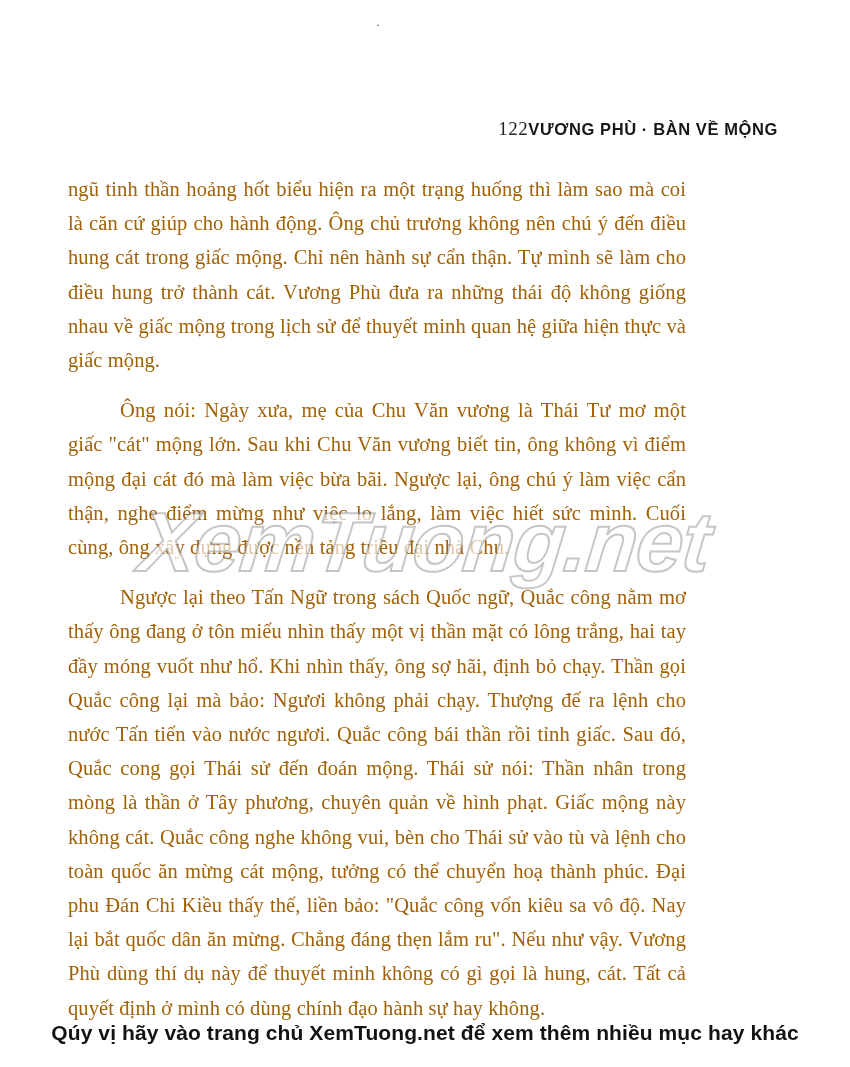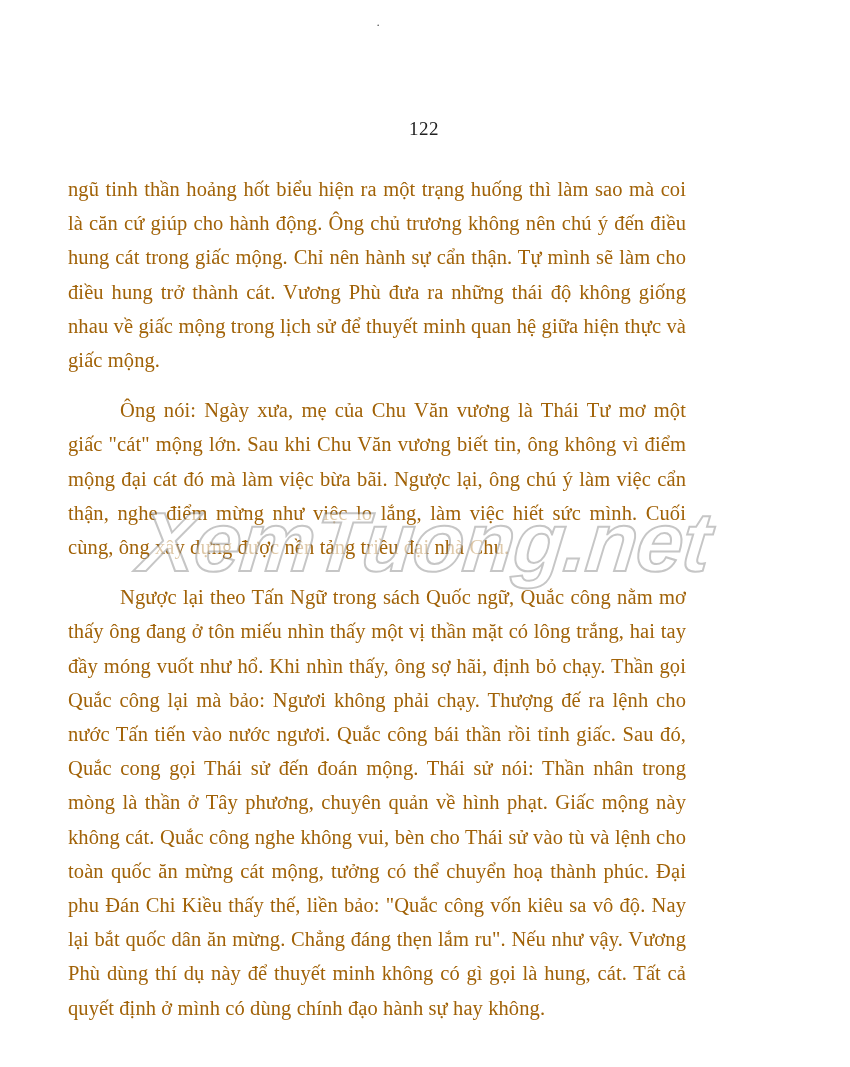--- a/index.html
+++ b/index.html
@@ -35,21 +35,21 @@
 
   
   .running-head {
     position: absolute;
     top: 118px;
     left: 68px;
     right: 70px;
     height: 22px;
     display: flex;
     align-items: baseline;
-    justify-content: center;
+    justify-content: flex-end;
   }
   .folio {
     font-family: "Liberation Serif", serif;
     font-size: 19px;
     letter-spacing: 0.5px;
     color: #222;
   }
   .head-title {
     font-family: "Liberation Sans", sans-serif;
     font-size: 16.5px;
@@ -128,26 +128,30 @@
 </style>
 </head>
 <body>
 
 <div class="page">
 
   <div class="top-mark">·</div>
 
   <div class="running-head">
     <div class="folio">122</div>
+    <div class="head-title">VƯƠNG PHÙ · BÀN VỀ MỘNG</div>
   </div>
 
   <div class="body-text">
     <p>ngũ tinh thần hoảng hốt biểu hiện ra một trạng huống thì làm sao mà coi là căn cứ giúp cho hành động. Ông chủ trương không nên chú ý đến điều hung cát trong giấc mộng. Chỉ nên hành sự cẩn thận. Tự mình sẽ làm cho điều hung trở thành cát. Vương Phù đưa ra những thái độ không giống nhau về giấc mộng trong lịch sử để thuyết minh quan hệ giữa hiện thực và giấc mộng.</p>
     <p class="indent">Ông nói: Ngày xưa, mẹ của Chu Văn vương là Thái Tư mơ một giấc "cát" mộng lớn. Sau khi Chu Văn vương biết tin, ông không vì điểm mộng đại cát đó mà làm việc bừa bãi. Ngược lại, ông chú ý làm việc cẩn thận, nghe điểm mừng như việc lo lắng, làm việc hiết sức mình. Cuối cùng, ông xây dựng được nền tảng triều đại nhà Chu.</p>
     <p class="indent">Ngược lại theo Tấn Ngữ trong sách Quốc ngữ, Quắc công nằm mơ thấy ông đang ở tôn miếu nhìn thấy một vị thần mặt có lông trắng, hai tay đầy móng vuốt như hổ. Khi nhìn thấy, ông sợ hãi, định bỏ chạy. Thần gọi Quắc công lại mà bảo: Ngươi không phải chạy. Thượng đế ra lệnh cho nước Tấn tiến vào nước ngươi. Quắc công bái thần rồi tỉnh giấc. Sau đó, Quắc cong gọi Thái sử đến đoán mộng. Thái sử nói: Thần nhân trong mòng là thần ở Tây phương, chuyên quản về hình phạt. Giấc mộng này không cát. Quắc công nghe không vui, bèn cho Thái sử vào tù và lệnh cho toàn quốc ăn mừng cát mộng, tưởng có thể chuyển hoạ thành phúc. Đại phu Đán Chi Kiều thấy thế, liền bảo: "Quắc công vốn kiêu sa vô độ. Nay lại bắt quốc dân ăn mừng. Chẳng đáng thẹn lắm ru". Nếu như vậy. Vương Phù dùng thí dụ này để thuyết minh không có gì gọi là hung, cát. Tất cả quyết định ở mình có dùng chính đạo hành sự hay không.</p>
   </div>
 
   <div class="watermark">
     <span>XemTuong.net</span>
   </div>
 
+  <div class="footer">
+    <span class="line">Qúy vị hãy vào trang chủ XemTuong.net để xem thêm nhiều mục hay khác</span>
+  </div>
 
 </div>
 
 </body></html>

